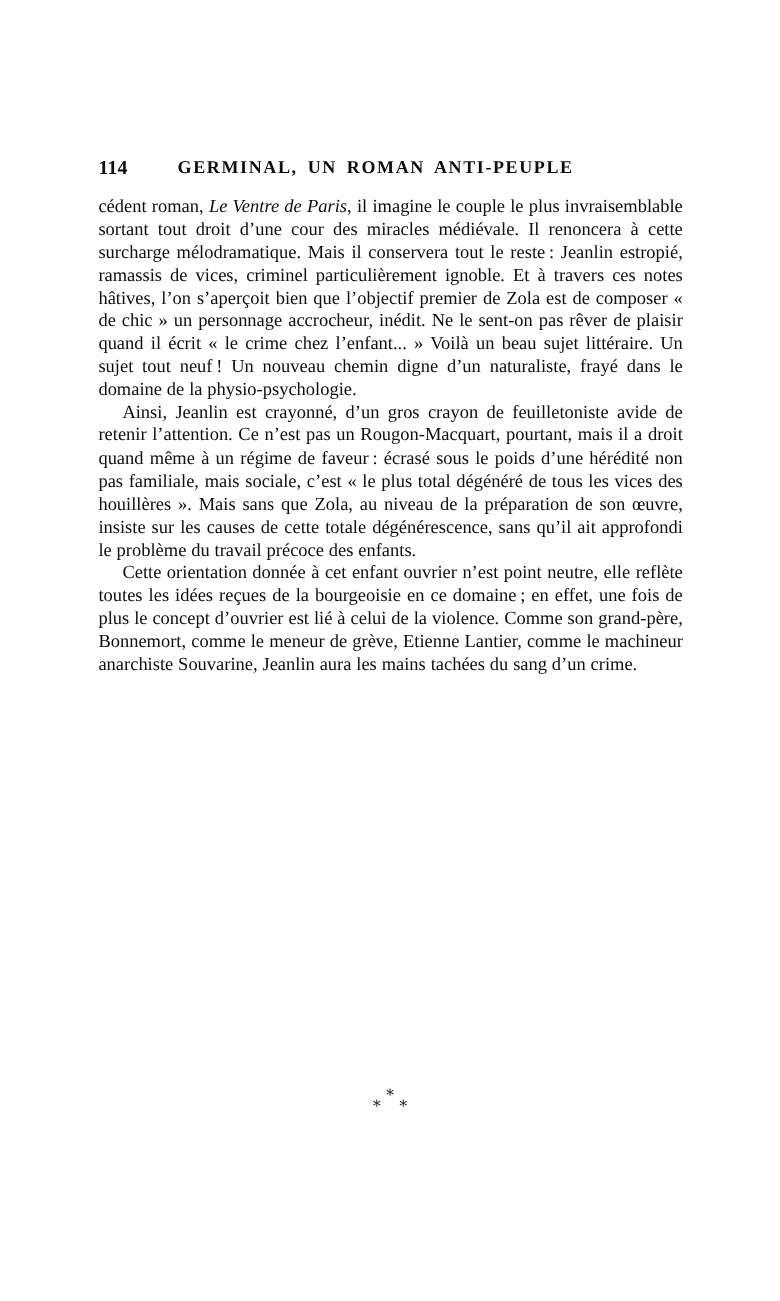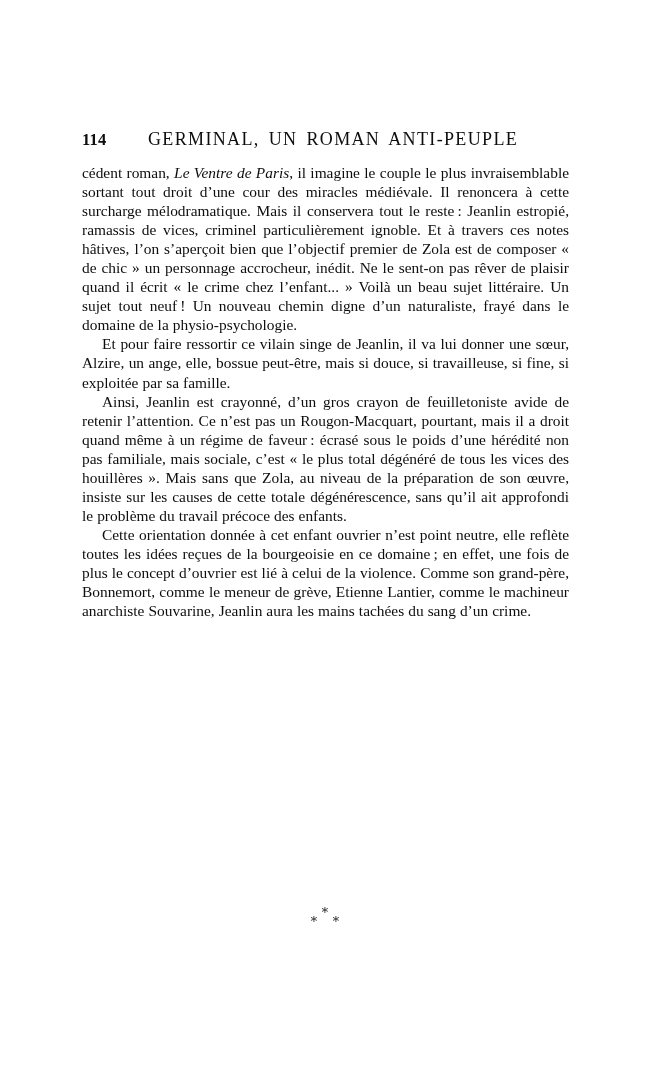--- a/index.html
+++ b/index.html
@@ -36,22 +36,22 @@
     font-size: 16.5px;
     font-weight: 700;
     line-height: 1;
     letter-spacing: 0.2px;
     flex: 0 0 auto;
     width: 66px;
   }
 
   .head-title {
     flex: 1 1 auto;
-    font-size: 18px;
-    font-weight: 400;
+    font-size: 15px;
+    font-weight: 700;
     line-height: 1;
     letter-spacing: 1.35px;
     word-spacing: 3.2px;
     text-transform: uppercase;
     white-space: nowrap;
   }
 
   
   .textblock {
     position: absolute;
@@ -111,21 +111,20 @@
 
 <div class="page">
 
   <div class="running-head">
     <span class="folio">114</span>
     <span class="head-title">Germinal, un roman anti-peuple</span>
   </div>
 
   <div class="textblock">
     <p class="para"><span>cédent roman, </span><em>Le Ventre de Paris</em><span>, il imagine le couple le plus invraisemblable sortant tout droit d’une cour des miracles médiévale. Il renoncera à cette surcharge mélodramatique. Mais il conservera tout le reste : Jeanlin estropié, ramassis de vices, criminel particulièrement ignoble. Et à travers ces notes hâtives, l’on s’aperçoit bien que l’objectif premier de Zola est de composer « de chic » un personnage accrocheur, inédit. Ne le sent-on pas rêver de plaisir quand il écrit « le crime chez l’enfant... » Voilà un beau sujet littéraire. Un sujet tout neuf ! Un nouveau chemin digne d’un naturaliste, frayé dans le domaine de la physio-psychologie.</span></p>
-    <p class="para indent"><span>Et pour faire ressortir ce vilain singe de Jeanlin, il va lui donner une sœur, Alzire, un ange, elle, bossue peut-être, mais si douce, si travailleuse, si fine, si exploitée par sa famille.</span></p>
     <p class="para indent"><span>Ainsi, Jeanlin est crayonné, d’un gros crayon de feuilletoniste avide de retenir l’attention. Ce n’est pas un Rougon-Macquart, pourtant, mais il a droit quand même à un régime de faveur : écrasé sous le poids d’une hérédité non pas familiale, mais sociale, c’est « le plus total dégénéré de tous les vices des houillères ». Mais sans que Zola, au niveau de la préparation de son œuvre, insiste sur les causes de cette totale dégénérescence, sans qu’il ait approfondi le problème du travail précoce des enfants.</span></p>
     <p class="para indent"><span>Cette orientation donnée à cet enfant ouvrier n’est point neutre, elle reflète toutes les idées reçues de la bourgeoisie en ce domaine ; en effet, une fois de plus le concept d’ouvrier est lié à celui de la violence. Comme son grand-père, Bonnemort, comme le meneur de grève, Etienne Lantier, comme le machineur anarchiste Souvarine, Jeanlin aura les mains tachées du sang d’un crime.</span></p>
   </div>
 
   <div class="ornament">
     <span class="aster-top">∗</span>
     <span class="aster-bottom">∗ ∗</span>
   </div>
 
 </div>

